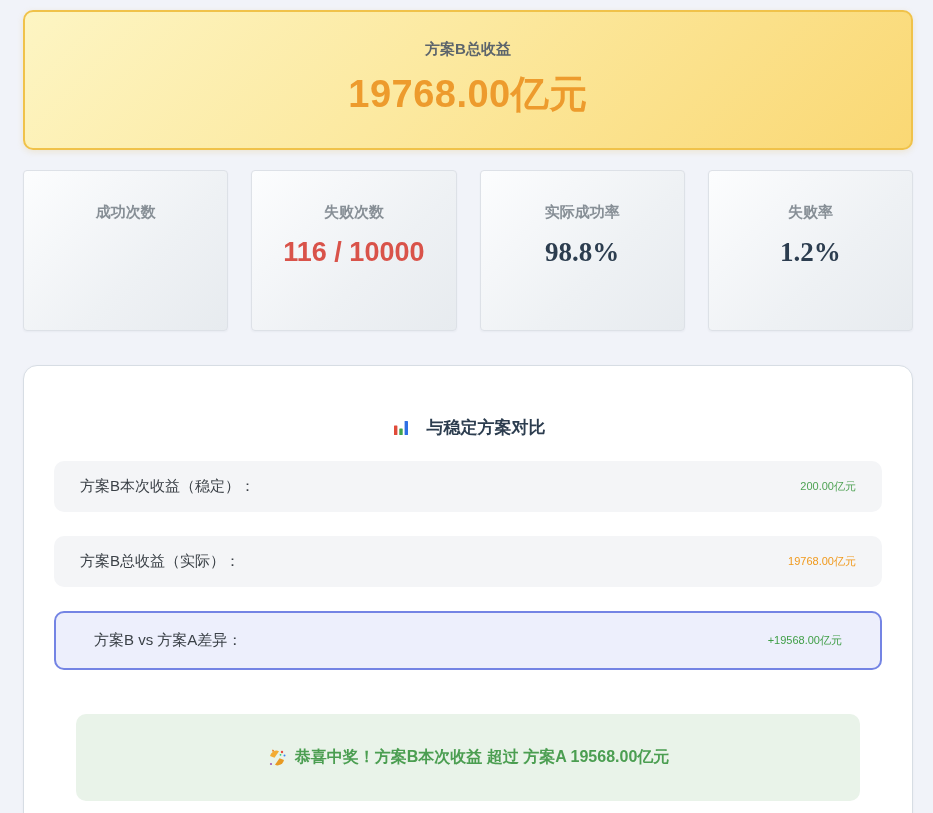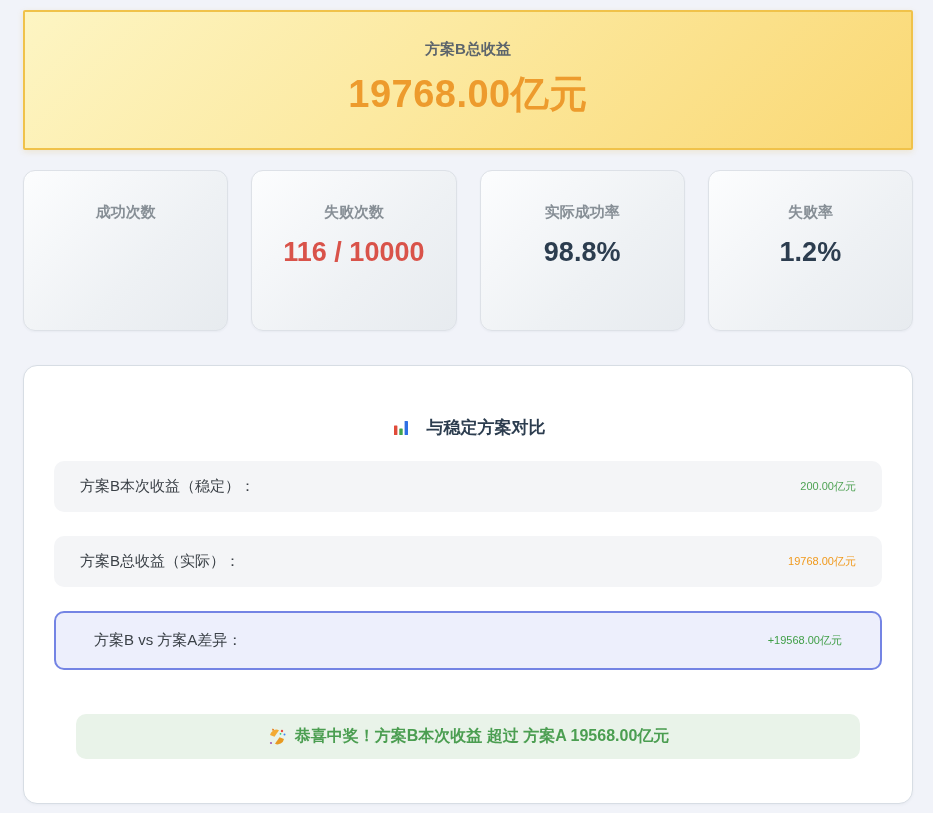--- a/index.html
+++ b/index.html
@@ -8,49 +8,49 @@
     background: #f1f3f9;
     font-family: "Liberation Sans", "DejaVu Sans", sans-serif;
     color: #2c3d4f;
   }
   .page { padding: 10px 20px 0 23px; }
 
   
   .banner {
     height: 140px;
     border: 2px solid #f0c24a;
-    border-radius: 2px;
+    border-radius: 10px;
     background: linear-gradient(135deg, #fdf5c3 0%, #fce9a0 45%, #fad874 100%);
     display: flex; flex-direction: column; align-items: center; justify-content: center;
     box-shadow: 0 2px 6px rgba(214, 168, 48, 0.18);
   }
   .banner-label { font-size: 15px; font-weight: 700; color: #5d656c; margin-bottom: 10px; }
   .banner-value { font-size: 38px; font-weight: 700; color: #ed9b2d; letter-spacing: 0.5px; }
 
   
   .stats {
     margin-top: 20px;
     display: grid;
     grid-template-columns: repeat(4, 1fr);
     gap: 23px;
   }
   .stat-card {
     height: 161px;
     border: 1px solid #dde1e7;
-    border-radius: 12px;
+    border-radius: 4px;
     background: linear-gradient(135deg, #fcfdfe 0%, #eef1f4 60%, #e7ebef 100%);
     text-align: center;
     padding: 32px 14px 0;
     box-shadow: 0 1px 2px rgba(60, 70, 90, 0.05);
   }
   .stat-label { font-size: 15px; font-weight: 700; color: #878f96; margin-bottom: 12px; }
   .stat-value { font-size: 27px; font-weight: 700; line-height: 1.35; }
   .stat-value.success { color: #53a158; }
   .stat-value.danger  { color: #d9534a; }
-  .stat-value.neutral { color: #2c3d4f; }
+  .stat-value.neutral { color: #2c3d4f; font-family: Liberation Serif, serif; }
 
   
   .panel {
     margin-top: 34px;
     background: #ffffff;
     border: 1px solid #d7dde4;
     border-radius: 14px;
     padding: 30px 30px 40px;
     box-shadow: 0 1px 3px rgba(60, 70, 90, 0.05);
   }
@@ -80,21 +80,21 @@
     margin-bottom: 0;
   }
   .val-green  { color: #4fa254; }
   .val-orange { color: #f0991c; }
   .val-green-bold { color: #3f9e46; }
 
   .result-banner {
     margin: 44px 22px 4px;
     background: #e9f3e9;
     border-radius: 10px;
-    padding: 12px 12px;
+    padding: 33px 12px;
     display: flex; align-items: center; justify-content: center; gap: 8px;
     font-size: 16px;
     font-weight: 700;
     color: #4b9e51;
   }
   .result-banner .icon svg { display: block; }
 </style>
 </head>
 <body>
 

